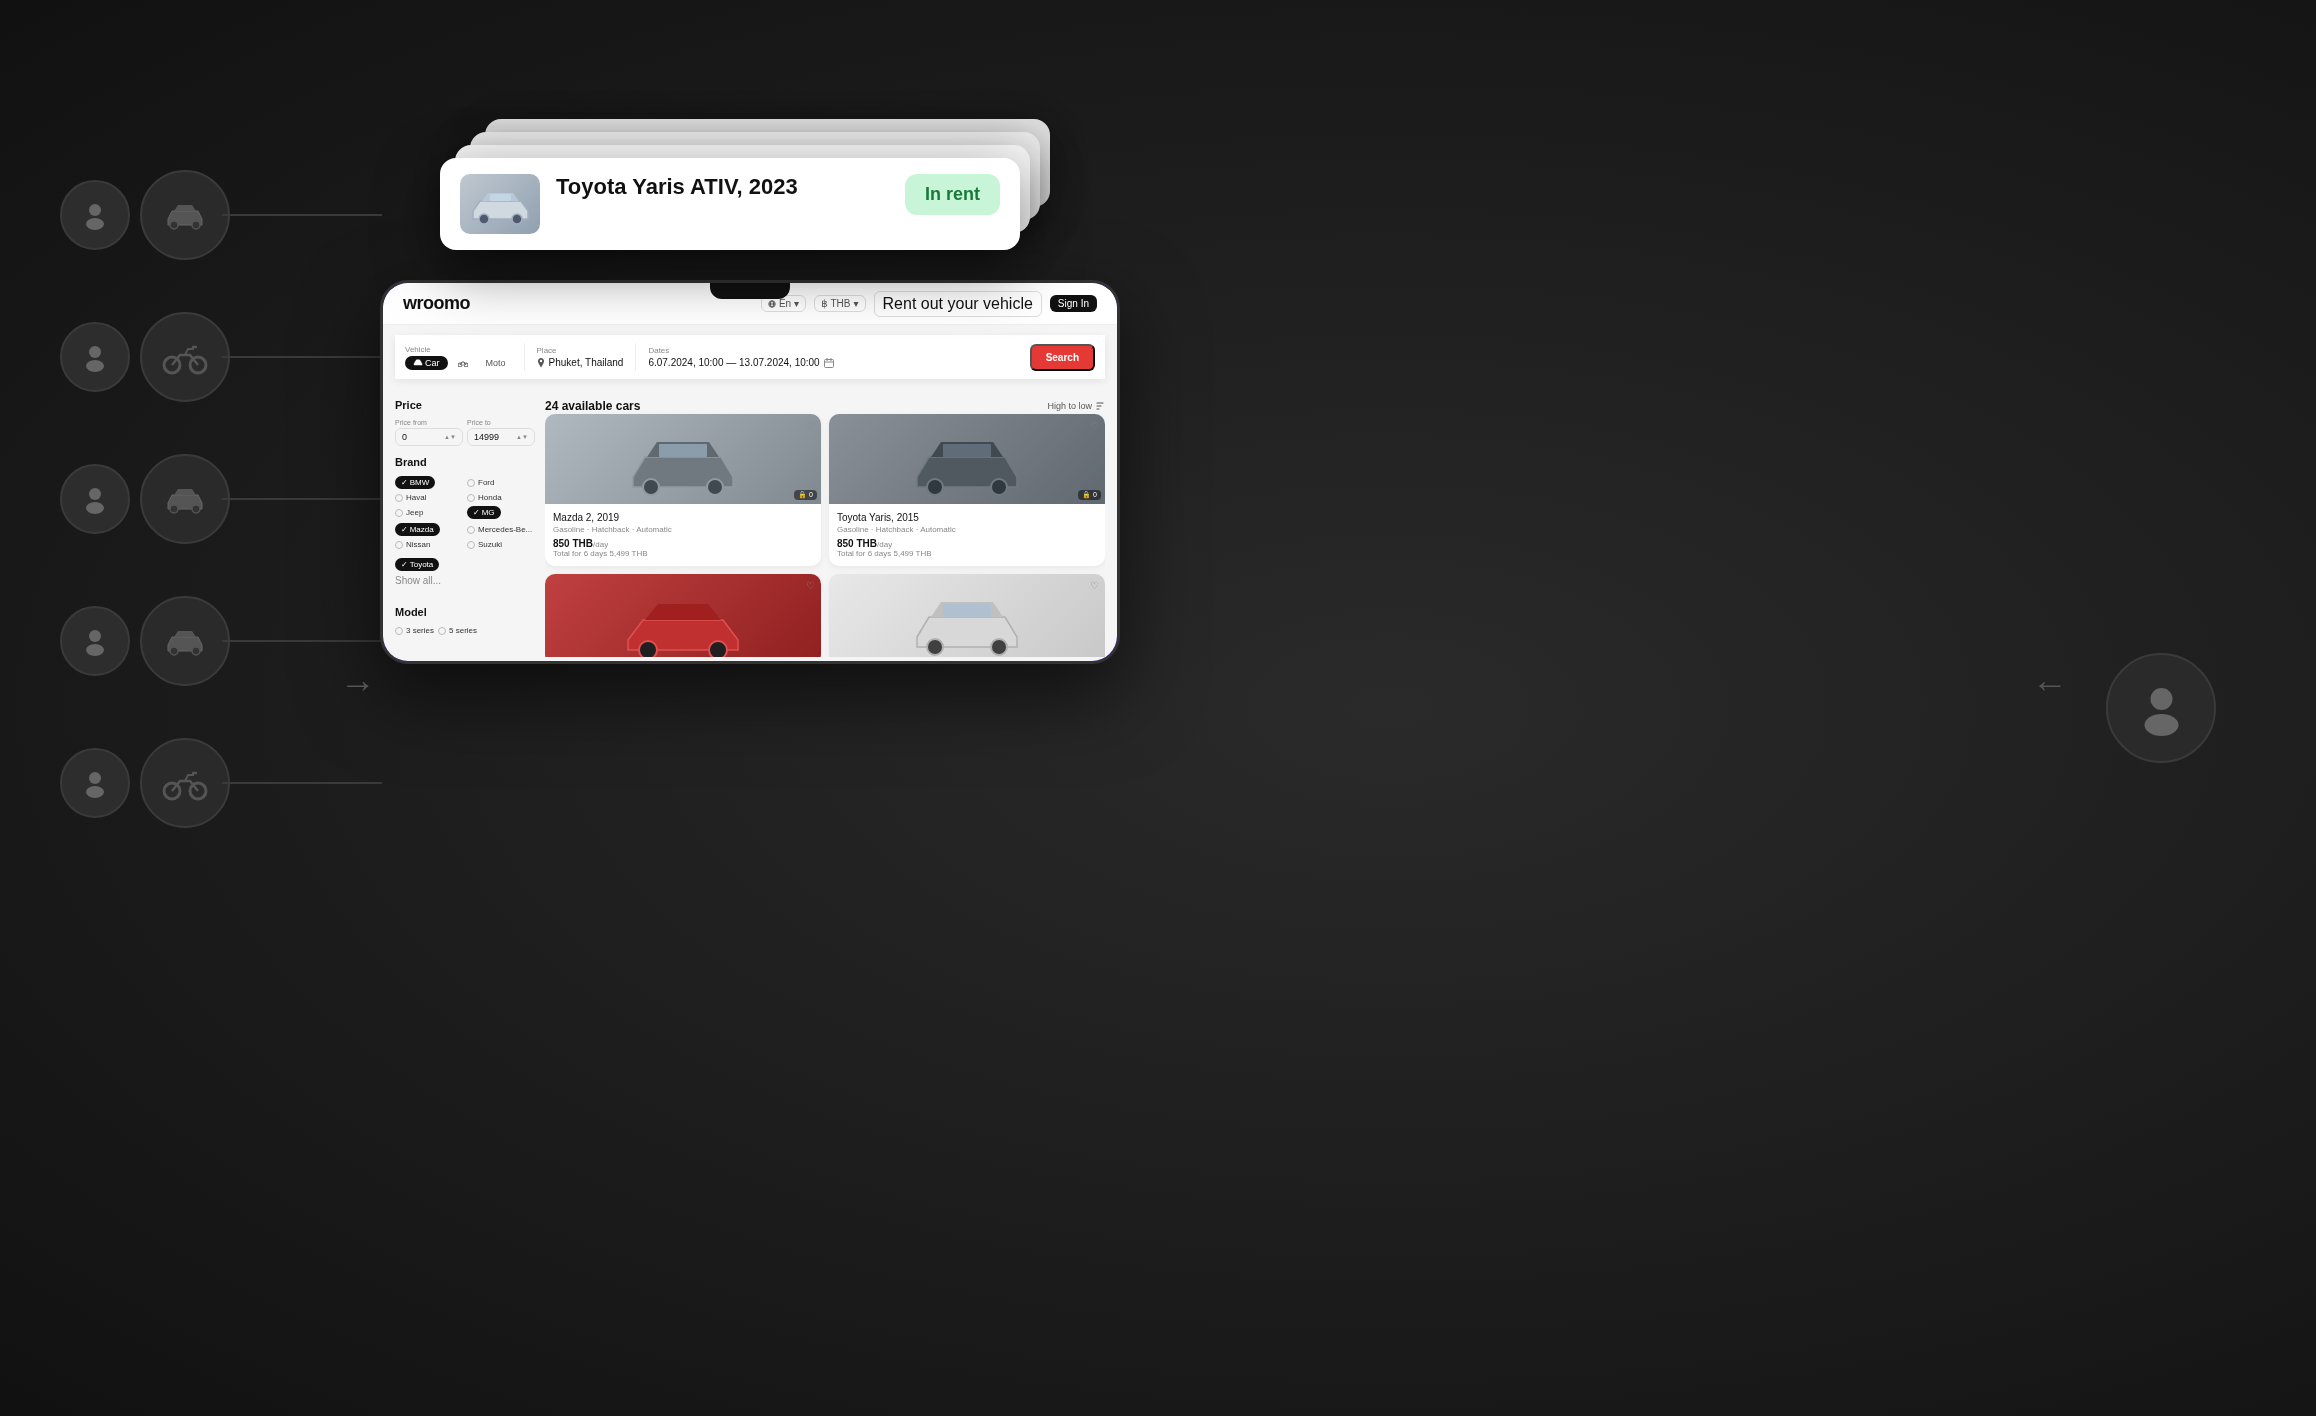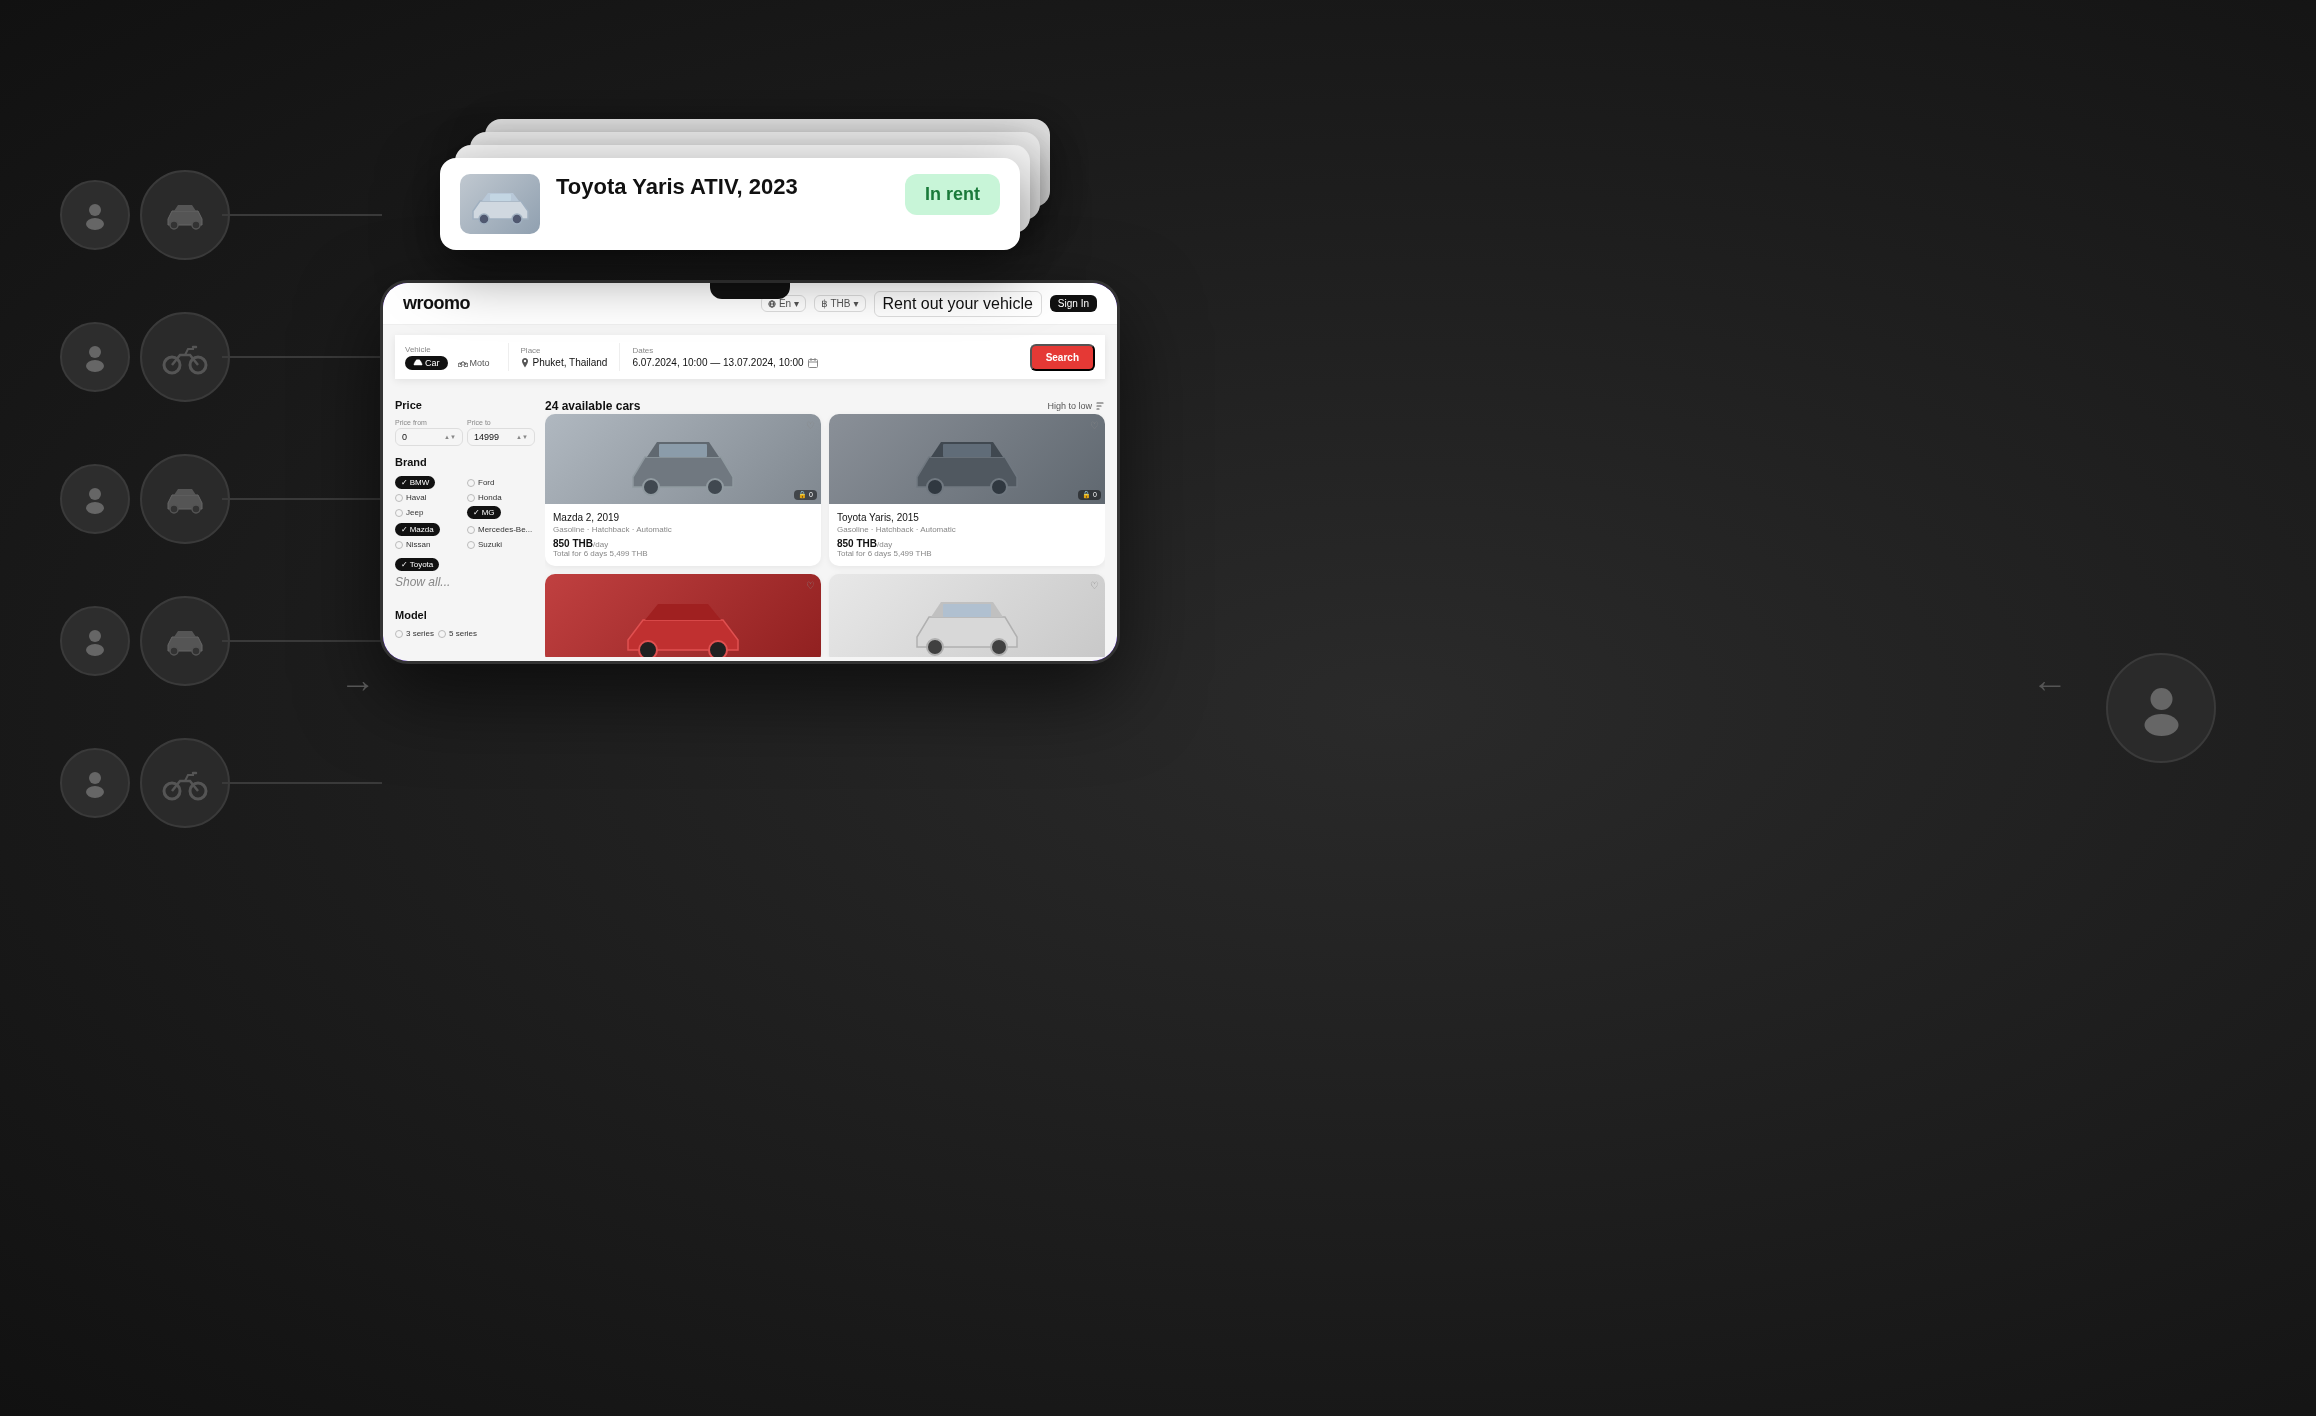--- a/index.html
+++ b/index.html
@@ -279,21 +279,21 @@
       align-items: center;
       gap: 2px;
     }
 
     .vehicle-tab {
       color: #555;
       font-size: 9px;
       padding: 2px 6px;
       display: flex;
       align-items: center;
-      gap: 2px;
+      gap: 18px;
     }
 
     .search-divider {
       width: 1px;
       height: 28px;
       background: #eee;
     }
 
     .place-input {
       font-size: 10px;
@@ -816,21 +816,21 @@
           </div>
         </div>
 
         <div style="margin-bottom:4px;">
           <div class="brand-tag-active">
             <span>✓</span>
             <span>Toyota</span>
           </div>
         </div>
 
-        <div style="font-size:12px;color:#888;margin-bottom:20px;font-style:italic;">Show all...</div>
+        <div style="font-size:10px;color:#888;margin-bottom:20px;">Show all...</div>
 
         <div class="filter-section-title">Model</div>
         <div class="model-items">
           <div class="model-item">
             <div class="radio-empty"></div>
             <span>3 series</span>
           </div>
           <div class="model-item">
             <div class="radio-empty"></div>
             <span>5 series</span>

